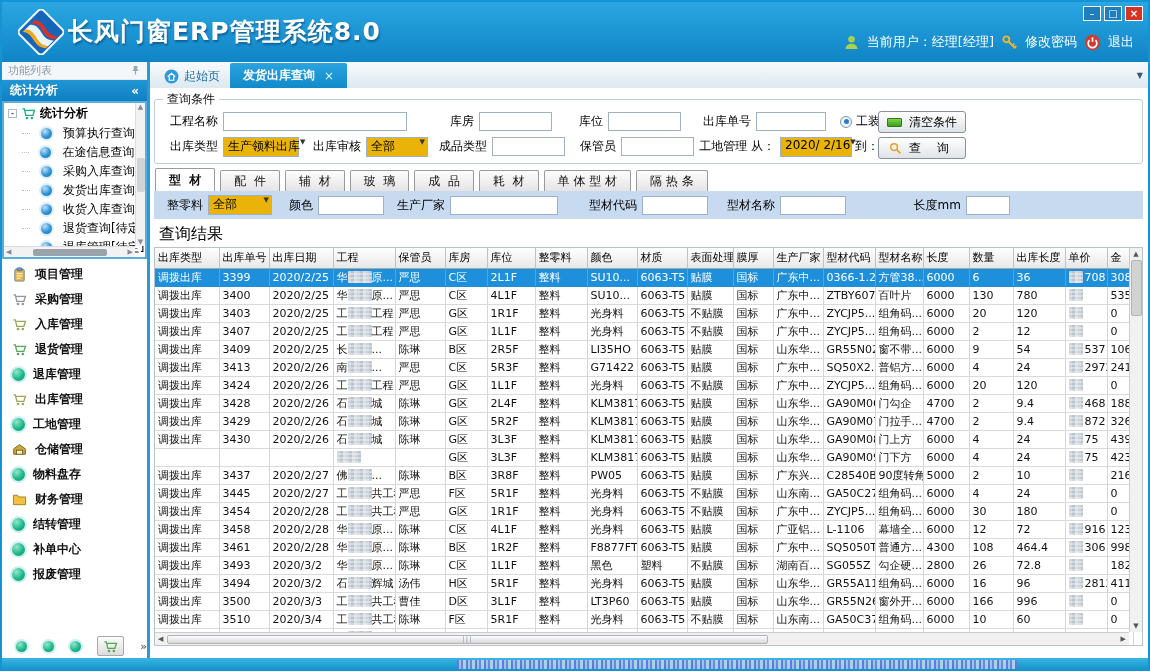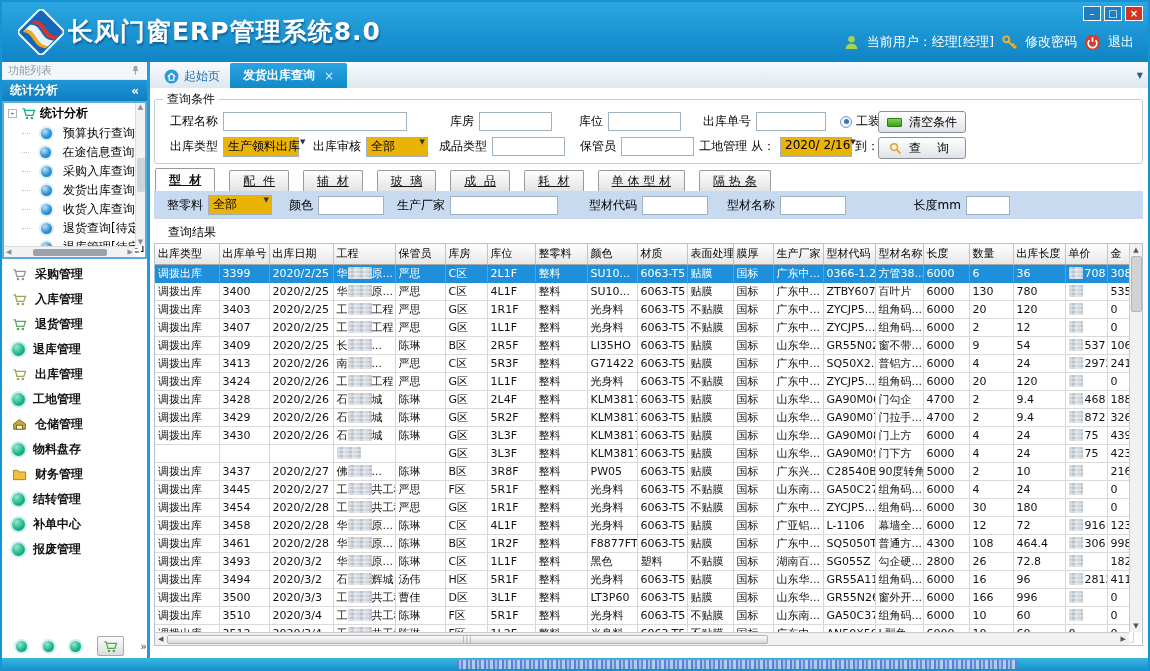--- a/index.html
+++ b/index.html
@@ -72,27 +72,27 @@
   .radio.on::after{content:'';position:absolute;inset:2.5px;background:#2e77c8;border-radius:50%;}
   .gbtn{position:absolute;width:88px;height:22px;border:1px solid #8a9099;border-radius:3px;
         background:linear-gradient(#ffffff,#dfe3e8);display:flex;align-items:center;justify-content:center;
         gap:7px;font-size:12px;cursor:default;}
   .btn-clear{right:176px;top:3px;}
   .btn-search{right:176px;top:29px;letter-spacing:6px;}
   .ic-clear{width:15px;height:9px;background:linear-gradient(#7fd24a,#3f9e1e);border:1px solid #2e7d14;border-radius:1px;}
   
   .mat-tabs{display:flex;align-items:flex-end;margin:4px 0 0 5px;flex:none;}
   .mtab{height:21px;padding:4px 13px;display:flex;align-items:center;font-size:12px;white-space:pre;
-        background:linear-gradient(#fdfdfd,#e4e4e4);border:1px solid #9a9a9a;margin-right:14px;
-        border-radius:2px 2px 0 0;border-bottom:none;color:#111;text-decoration:underline;}
+        background:linear-gradient(#fdfdfd,#e4e4e4);border:1px solid #9a9a9a;margin-right:5px;
+        border-radius:2px 2px 0 0;border-bottom:none;color:#111;}
   .mtab.active{background:#fff;font-weight:bold;height:23px;}
   .filterbar{height:28px;background:#c8daf0;display:flex;align-items:center;font-size:12px;
              padding-left:10px;margin:0 5px 0 4px;flex:none;white-space:nowrap;}
   
-  .results-label{font-size:12px;margin:5px 0 2px 18px;flex:none;}
+  .results-label{font-size:16px;margin:5px 0 2px 9px;flex:none;}
   .tablewrap{position:relative;margin:0 5px 12px 4px;flex:1;border:1px solid #b6c2cc;overflow:hidden;background:#fff;}
   table.grid{border-collapse:collapse;table-layout:fixed;font-size:11px;width:978px;}
   table.grid th{height:20px;background:linear-gradient(#ffffff,#e7e7e7);border-right:1px solid #c2c2c2;
                 border-bottom:1px solid #a8a8a8;font-weight:normal;text-align:left;padding:0 3px;
                 white-space:nowrap;overflow:hidden;}
   table.grid td{height:18px;border-right:1px solid #d6d6d6;border-bottom:1px solid #dadada;padding:0 3px;
                 white-space:nowrap;overflow:hidden;color:#111;}
   tr.sel td{background:#1e8fdb;color:#fff;border-right-color:#4aa6e4;border-bottom-color:#1e8fdb;}
   .mosaic{display:inline-block;height:12px;vertical-align:-2px;border-radius:1px;
     background:repeating-linear-gradient(0deg,rgba(255,255,255,.35) 0 2px,transparent 2px 4px),
@@ -232,20 +232,28 @@
           </div>
         <div class="hsb">
             <span>◀</span>
             <span class="thumb"></span>
             <span>▶</span>
           </div>
       </div>
       <div class="menu-list" id="menu-list">
           <div class="menu-item">
             <svg class="mi" viewBox="0 0 16 16">
+              <rect x="3" y="2.5" width="10" height="12.5" rx="1" fill="#e9b64d" stroke="#7a8088"></rect>
+              <rect x="5.3" y="1" width="5.4" height="3" rx="0.8" fill="#6f9fd8" stroke="#4a6a90"></rect>
+              <path d="M5 7h6M5 9.5h6M5 12h4" stroke="#fff" stroke-width="1"></path>
+            </svg>
+            <span>项目管理</span>
+          </div>
+          <div class="menu-item">
+            <svg class="mi" viewBox="0 0 16 16">
               <path d="M1.5 3h2l1.7 7h7.4l1.8-5.4H4.7" fill="none" stroke="#8f969c" stroke-width="1.4"></path>
               <circle cx="6.4" cy="12.8" r="1.4" fill="#8f969c"></circle>
               <circle cx="11.6" cy="12.8" r="1.4" fill="#8f969c"></circle>
             </svg>
             <span>采购管理</span>
           </div>
           <div class="menu-item">
             <svg class="mi" viewBox="0 0 16 16">
               <path d="M1.5 3h2l1.7 7h7.4l1.8-5.4H4.7" fill="none" stroke="#9aa65a" stroke-width="1.4"></path>
               <circle cx="6.4" cy="12.8" r="1.4" fill="#9aa65a"></circle>

